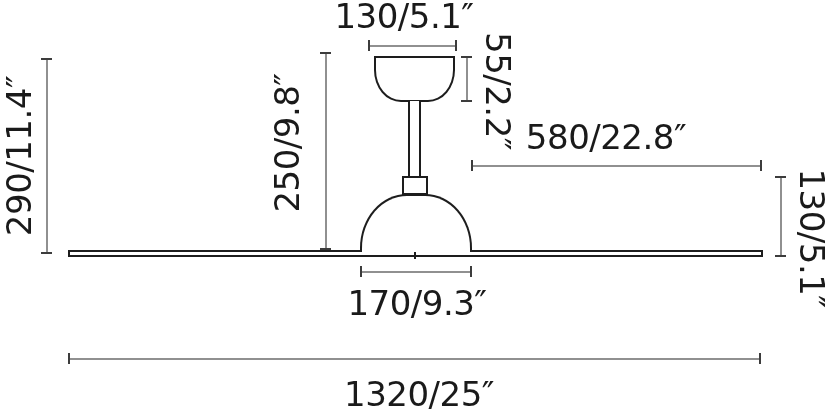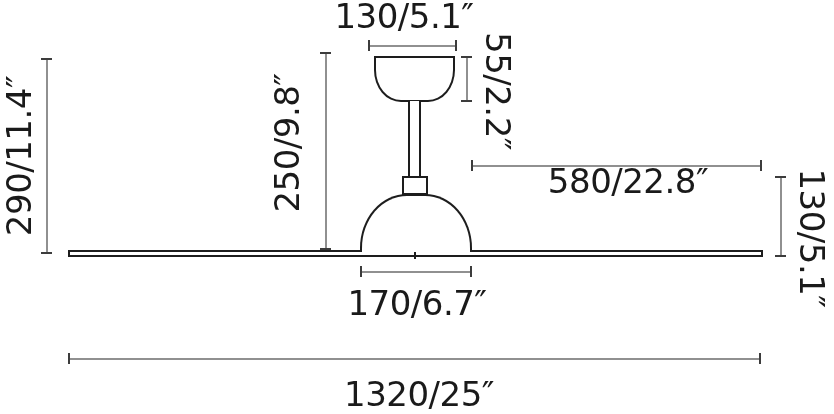--- a/index.html
+++ b/index.html
@@ -77,30 +77,30 @@
   <div class="dlabel rot-ccw" style="left:19px; top:156px;">290/11.4″</div>
 
   <div class="dline v" style="left:325px; top:53px; height:197px;"></div>
   <div class="tick h" style="left:320px; top:52px;"></div>
   <div class="tick h" style="left:320px; top:248px;"></div>
   <div class="dlabel rot-ccw" style="left:287px; top:143px;">250/9.8″</div>
 
   <div class="dline h" style="left:472px; top:165px; width:290px;"></div>
   <div class="tick v" style="left:471px; top:160px;"></div>
   <div class="tick v" style="left:760px; top:160px;"></div>
-  <div class="dlabel" style="left:628px; top:137px;margin-top:44px;">580/22.8″</div>
+  <div class="dlabel" style="left:606px; top:137px;">580/22.8″</div>
 
   <div class="dline v" style="left:780px; top:177px; height:80px;"></div>
   <div class="tick h" style="left:775px; top:176px;"></div>
   <div class="tick h" style="left:775px; top:255px;"></div>
   <div class="dlabel rot-cw" style="left:812px; top:238px;">130/5.1″</div>
 
   <div class="dline h" style="left:361px; top:271px; width:111px;"></div>
   <div class="tick v" style="left:360px; top:266px;"></div>
   <div class="tick v" style="left:470px; top:266px;"></div>
-  <div class="dlabel" style="left:417px; top:303px;">170/6.7″</div>
+  <div class="dlabel" style="left:417px; top:303px;">170/9.3″</div>
 
   <div class="dline h" style="left:69px; top:358px; width:692px;"></div>
   <div class="tick v" style="left:68px; top:353px;"></div>
   <div class="tick v" style="left:759px; top:353px;"></div>
   <div class="dlabel" style="left:419px; top:394px;">1320/25″</div>
 
 </div>
 
 </body></html>

